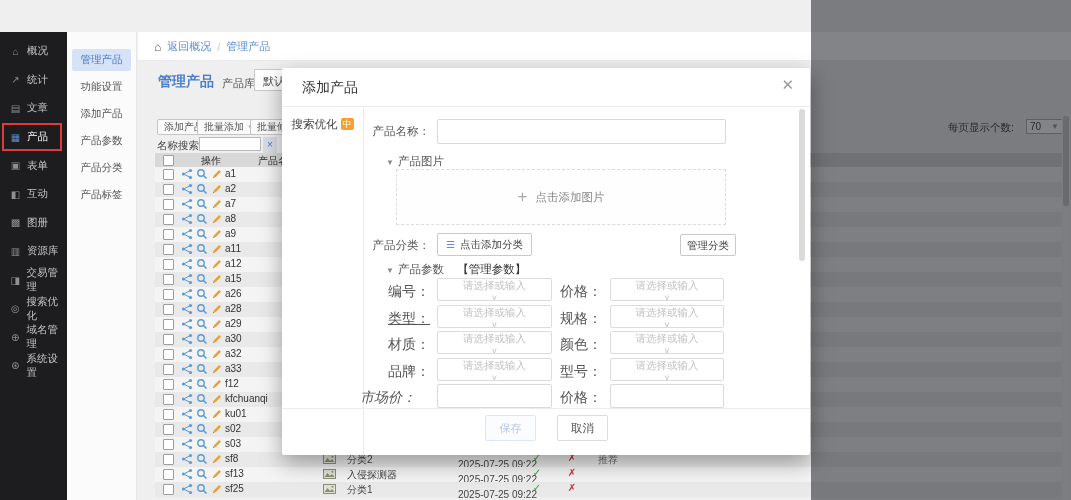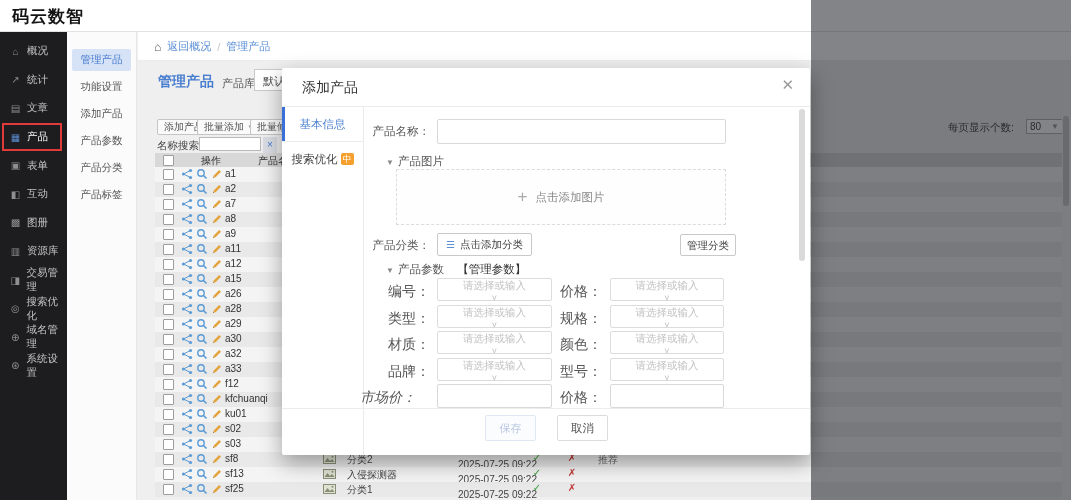--- a/index.html
+++ b/index.html
@@ -114,23 +114,20 @@
   .m-save{position:absolute;left:203px;top:347px;width:51px;height:26px;background:#fbfcfe;border:1px solid #dfe7f5;border-radius:2px;color:#b9c7e2;font-size:11px;cursor:pointer;}
   .m-cancel{position:absolute;left:275px;top:347px;width:51px;height:26px;background:#fff;border:1px solid #dcdcdc;border-radius:2px;color:#555;font-size:11.5px;cursor:pointer;}
   .m-scroll{position:absolute;right:5px;top:41px;width:6px;height:152px;background:#dadada;border-radius:3px;cursor:pointer;}
   button{font-family:inherit;}
 </style>
 </head>
 <body>
 
 <div class="page">
 
-  <div class="top-header">
-    <div class="logo">码云数智</div>
-  </div>
 
   <div class="main-sidebar" id="main-sidebar">
   <div class="side-item">
     <span class="g">⌂</span>
     <span class="lbl">概况</span>
   </div>
 
   <div class="side-item">
     <span class="g">↗</span>
     <span class="lbl">统计</span>
@@ -224,21 +221,21 @@
 
   <div class="page-title">管理产品</div>
   <div class="tab-library">产品库</div>
   <div class="tab-default">默认</div>
 
   <button class="tbtn btn-add"><span>添加产品</span></button>
   <button class="tbtn btn-batch-add"><span>批量添加</span><span class="car">▼</span></button>
   <button class="tbtn btn-batch-edit"><span>批量修改</span></button>
   <div class="perpage-label">每页显示个数:</div>
   <div class="perpage-select">
-    <span>80</span>
+    <span>70</span>
     <span class="chev">▼</span>
   </div>
 
   <div class="search-label">名称搜索:</div>
   <input class="search-input" value="" style="">
   <div class="search-clear">×</div>
 
   <div class="thead">
     <span class="cb"></span>
     <span class="h-op">操作</span>
@@ -951,23 +948,20 @@
       <div class="thumb"></div>
     </div>
 
   <div class="dim"></div>
 
   <div class="modal">
     <div class="m-title">添加产品</div>
     <div class="m-close">✕</div>
     <div class="m-hr"></div>
     <div class="m-tabcol" id="m-tabcol">
-  <div class="mtab active">
-    <span class="lbl">基本信息</span>
-  </div>
 
 
   <div class="mtab">
     <span class="lbl">搜索优化</span>
   <span class="badge">中</span>
         </div>
 </div>
 
     <div class="m-label" style="left:82px;top:56px;">产品名称：</div>
     <input class="m-name-input" value="" style="">
@@ -996,21 +990,21 @@
         <div class="pgrid-cell-label" style="left: 82px; top: 215px;">编号：</div>
         <div class="psel" style="left: 155px; top: 210px; width: 115px;">
           <span class="ph">请选择或输入</span>
           <span class="chev">˅</span>
         </div>
         <div class="pgrid-cell-label" style="left: 254px; top: 215px;">价格：</div>
         <div class="psel" style="left: 328px; top: 210px; width: 114px;">
           <span class="ph">请选择或输入</span>
           <span class="chev">˅</span>
         </div>
-        <div class="pgrid-cell-label" style="left: 82px; top: 241.5px;">类型：</div>
+        <div class="pgrid-cell-label" style="left: 82px; top: 241.5px; text-decoration: underline;">类型：</div>
         <div class="psel" style="left: 155px; top: 236.5px; width: 115px;">
           <span class="ph">请选择或输入</span>
           <span class="chev">˅</span>
         </div>
         <div class="pgrid-cell-label" style="left: 254px; top: 241.5px;">规格：</div>
         <div class="psel" style="left: 328px; top: 236.5px; width: 114px;">
           <span class="ph">请选择或输入</span>
           <span class="chev">˅</span>
         </div>
         <div class="pgrid-cell-label" style="left: 82px; top: 268px;">材质：</div>

